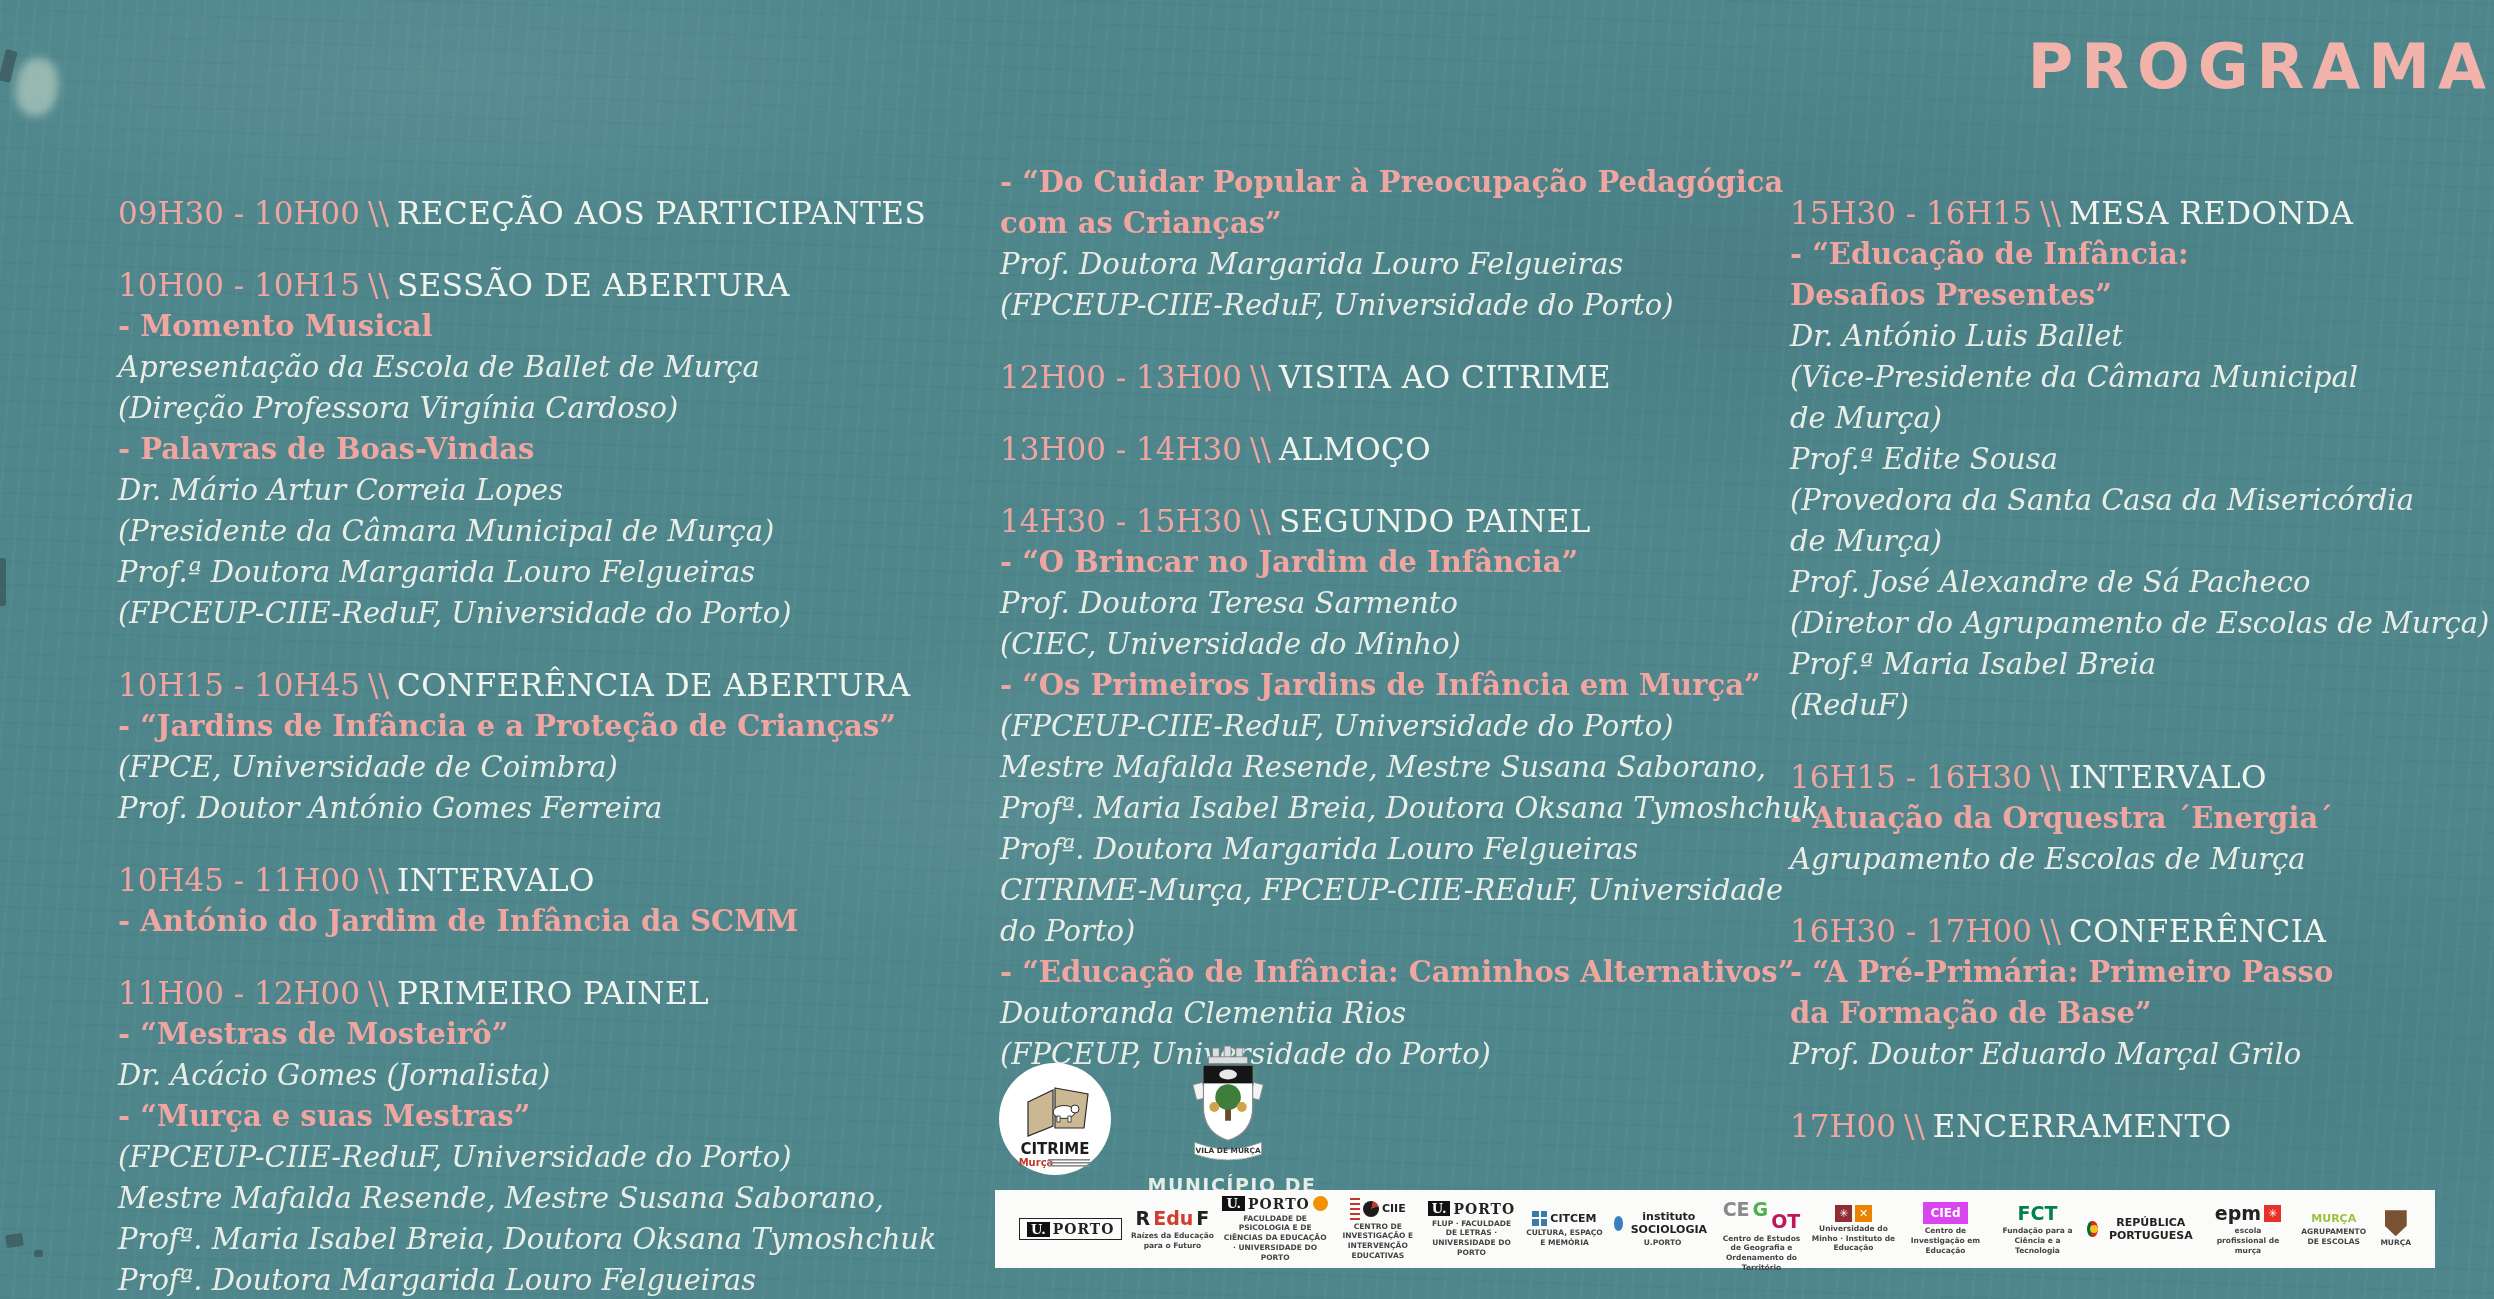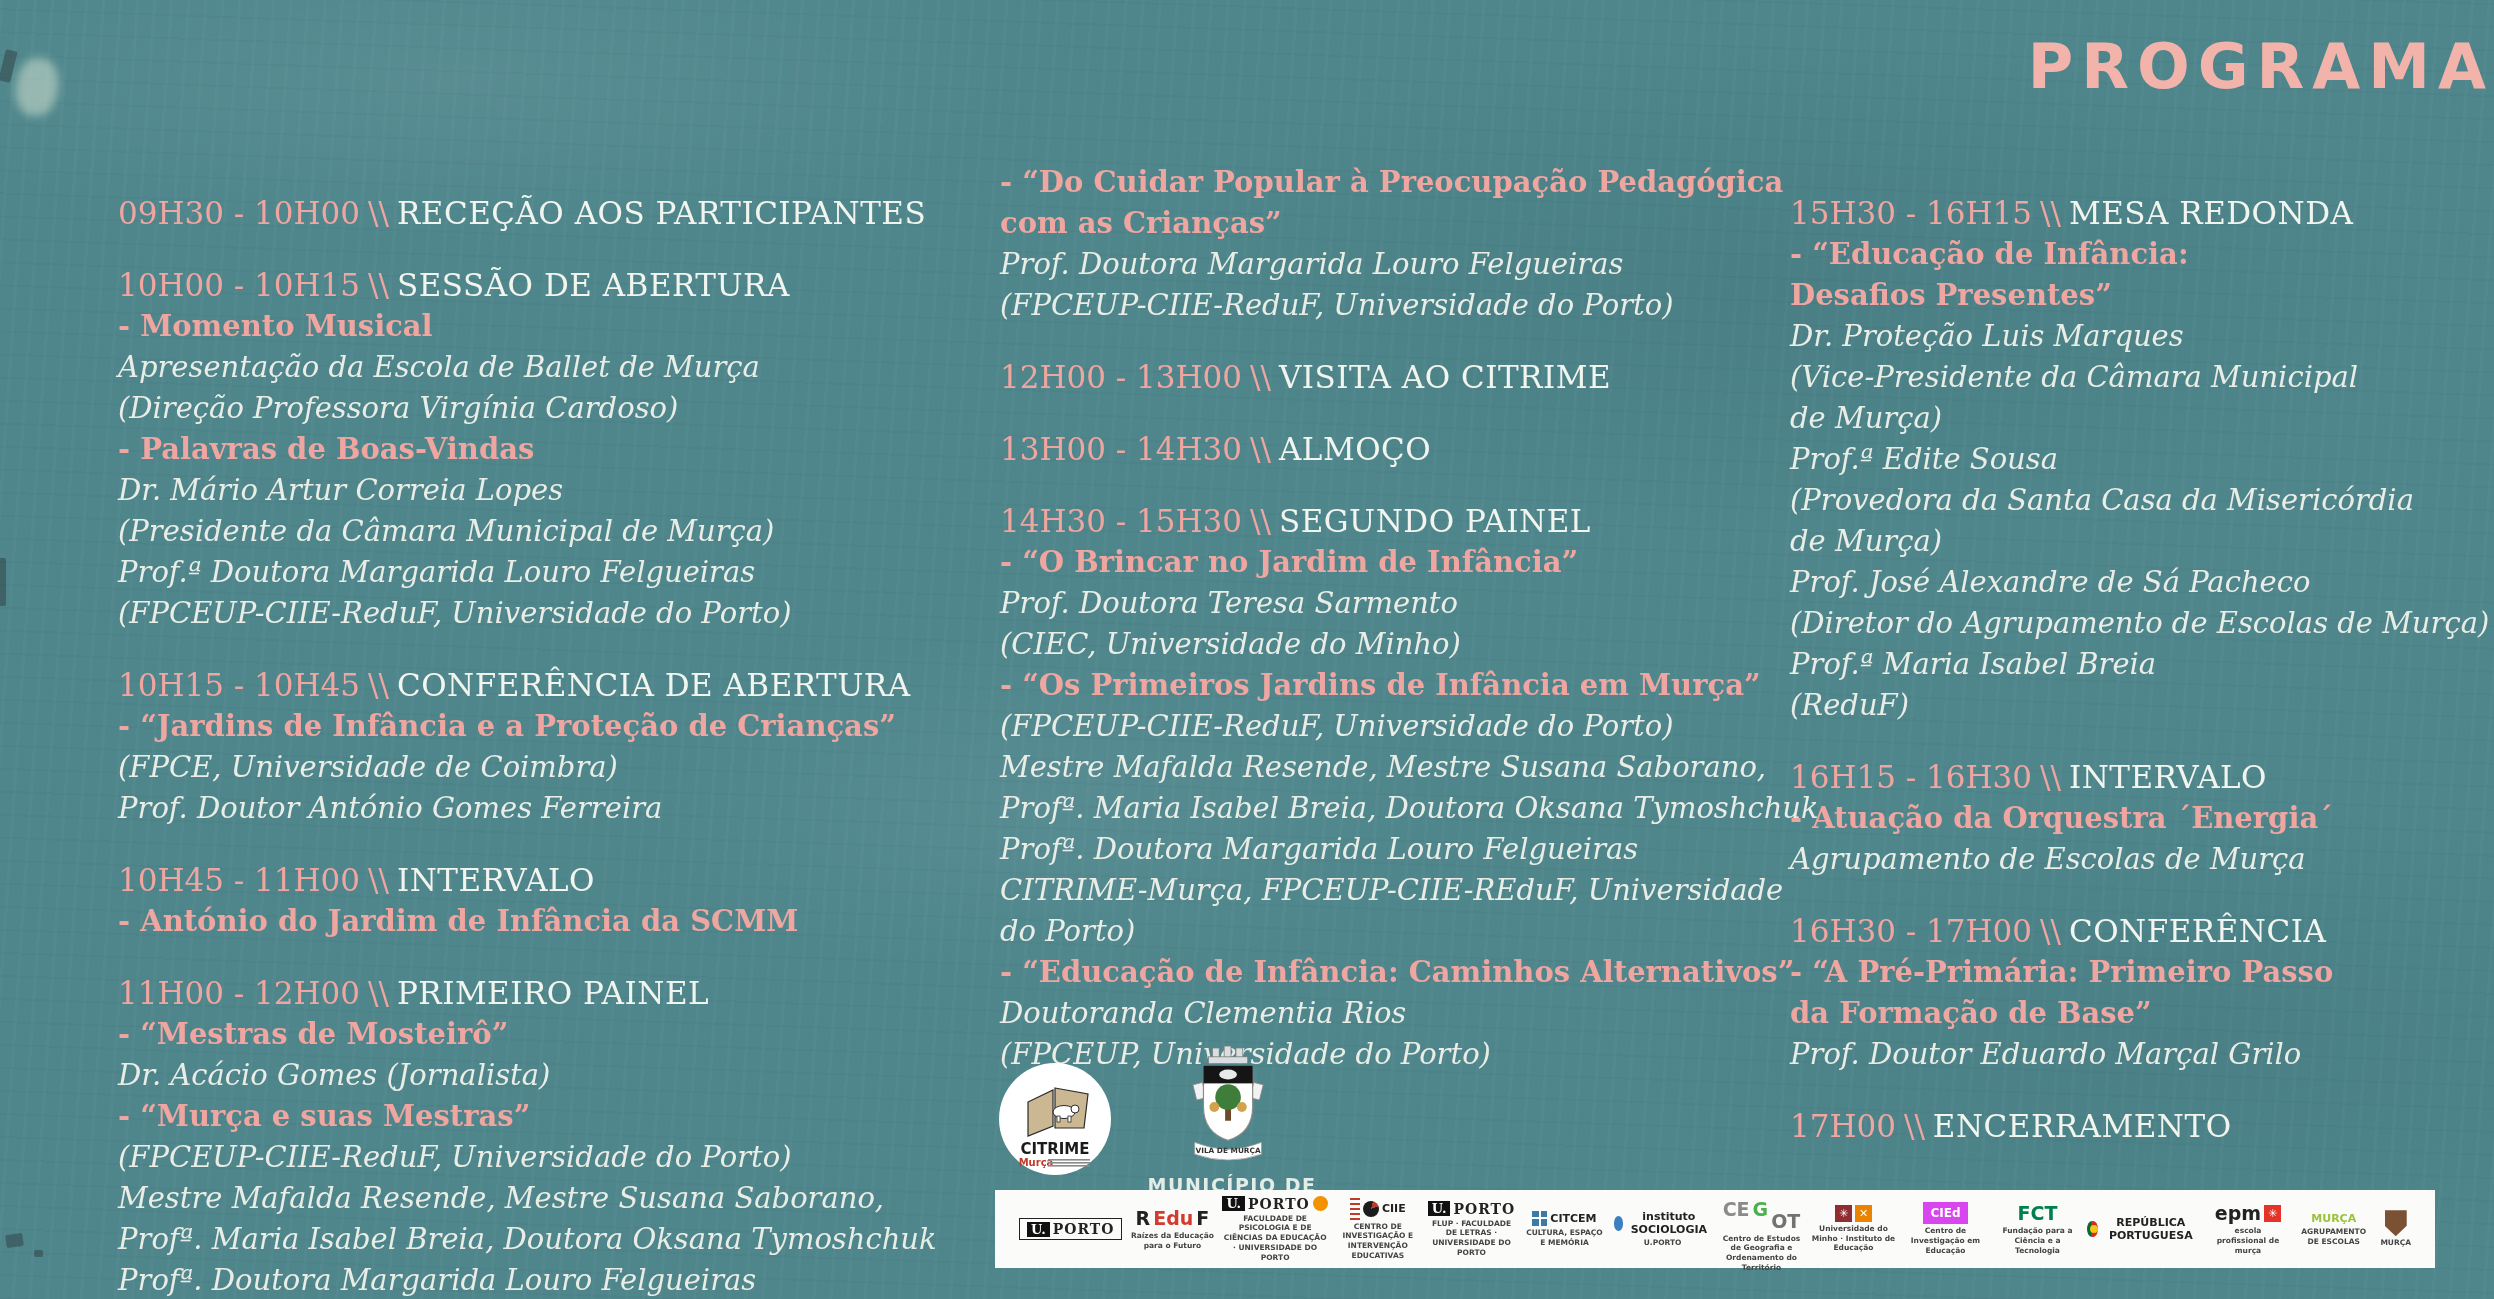--- a/index.html
+++ b/index.html
@@ -161,21 +161,21 @@
         <div class="line topic">- “Educação de Infância: Caminhos Alternativos”</div>
         <div class="line speaker">Doutoranda Clementia Rios</div>
         <div class="line speaker">(FPCEUP, Universidade do Porto)</div>
       </div>
     </div>
   <div class="col col3">
       <div class="block">
         <div class="line time"><span class="tm">15H30 - 16H15</span><span class="sep">\\</span><span class="hd">MESA REDONDA</span></div>
         <div class="line topic">- “Educação de Infância:</div>
         <div class="line topic">Desafios Presentes”</div>
-        <div class="line speaker">Dr. Proteção Luis Marques</div>
+        <div class="line speaker">Dr. António Luis Ballet</div>
         <div class="line speaker">(Vice-Presidente da Câmara Municipal</div>
         <div class="line speaker">de Murça)</div>
         <div class="line speaker">Prof.ª Edite Sousa</div>
         <div class="line speaker">(Provedora da Santa Casa da Misericórdia</div>
         <div class="line speaker">de Murça)</div>
         <div class="line speaker">Prof. José Alexandre de Sá Pacheco</div>
         <div class="line speaker">(Diretor do Agrupamento de Escolas de Murça)</div>
         <div class="line speaker">Prof.ª Maria Isabel Breia</div>
         <div class="line speaker">(ReduF)</div>
       </div>
@@ -283,21 +283,21 @@
           <div class="lmain">
             <span class="lp circ" style="background: rgb(58, 127, 193);"></span>
             <span class="lp mid">instituto SOCIOLOGIA</span>
           </div>
           <div class="lsub">U.PORTO</div>
         </div>
         <div class="logo">
           <div class="lmain">
             <span class="lp big" style="color: rgb(138, 138, 138);">CE</span>
             <span class="lp big" style="color: rgb(76, 175, 80);">G</span>
-            <span class="lp big" style="color: #737373; margin-top: 24px;">OT</span>
+            <span class="lp big" style="color: #be185d; margin-top: 24px;">OT</span>
           </div>
           <div class="lsub">Centro de Estudos de Geografia e Ordenamento do Território</div>
         </div>
         <div class="logo">
           <div class="lmain">
             <span class="lp sqt" style="background: rgb(143, 45, 51);">✳</span>
             <span class="lp sqt" style="background: rgb(233, 131, 0);">✕</span>
           </div>
           <div class="lsub">Universidade do Minho · Instituto de Educação</div>
         </div>

